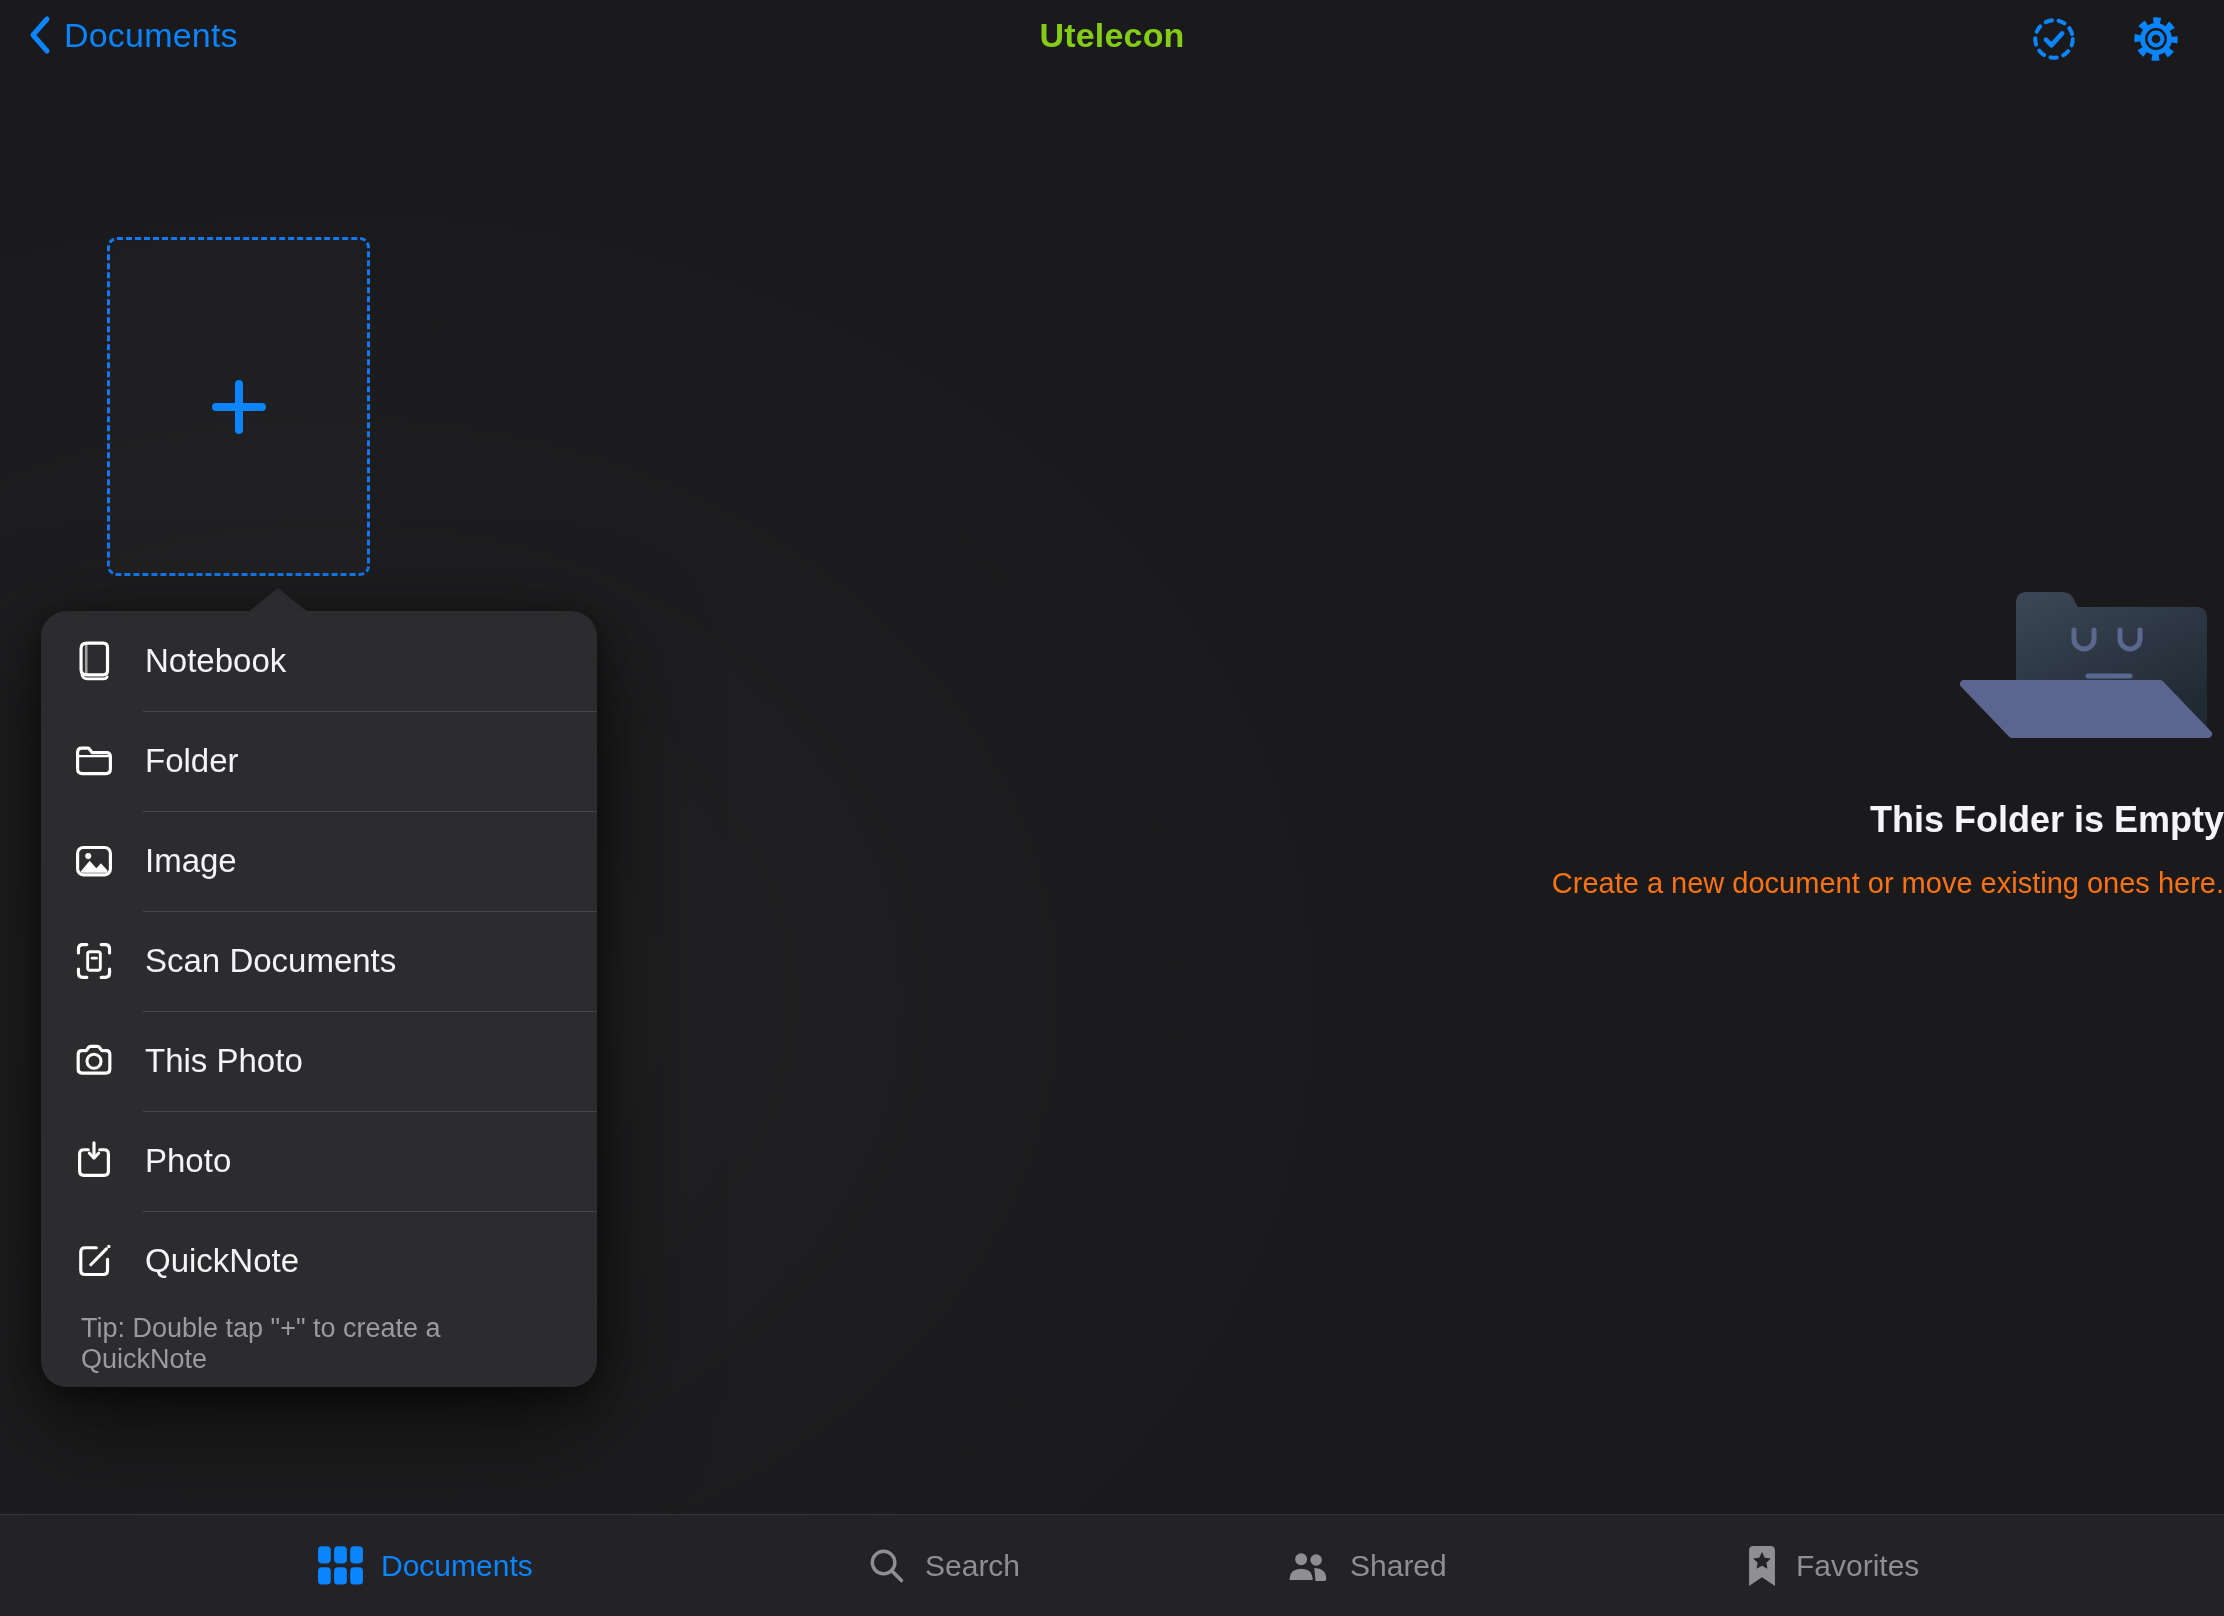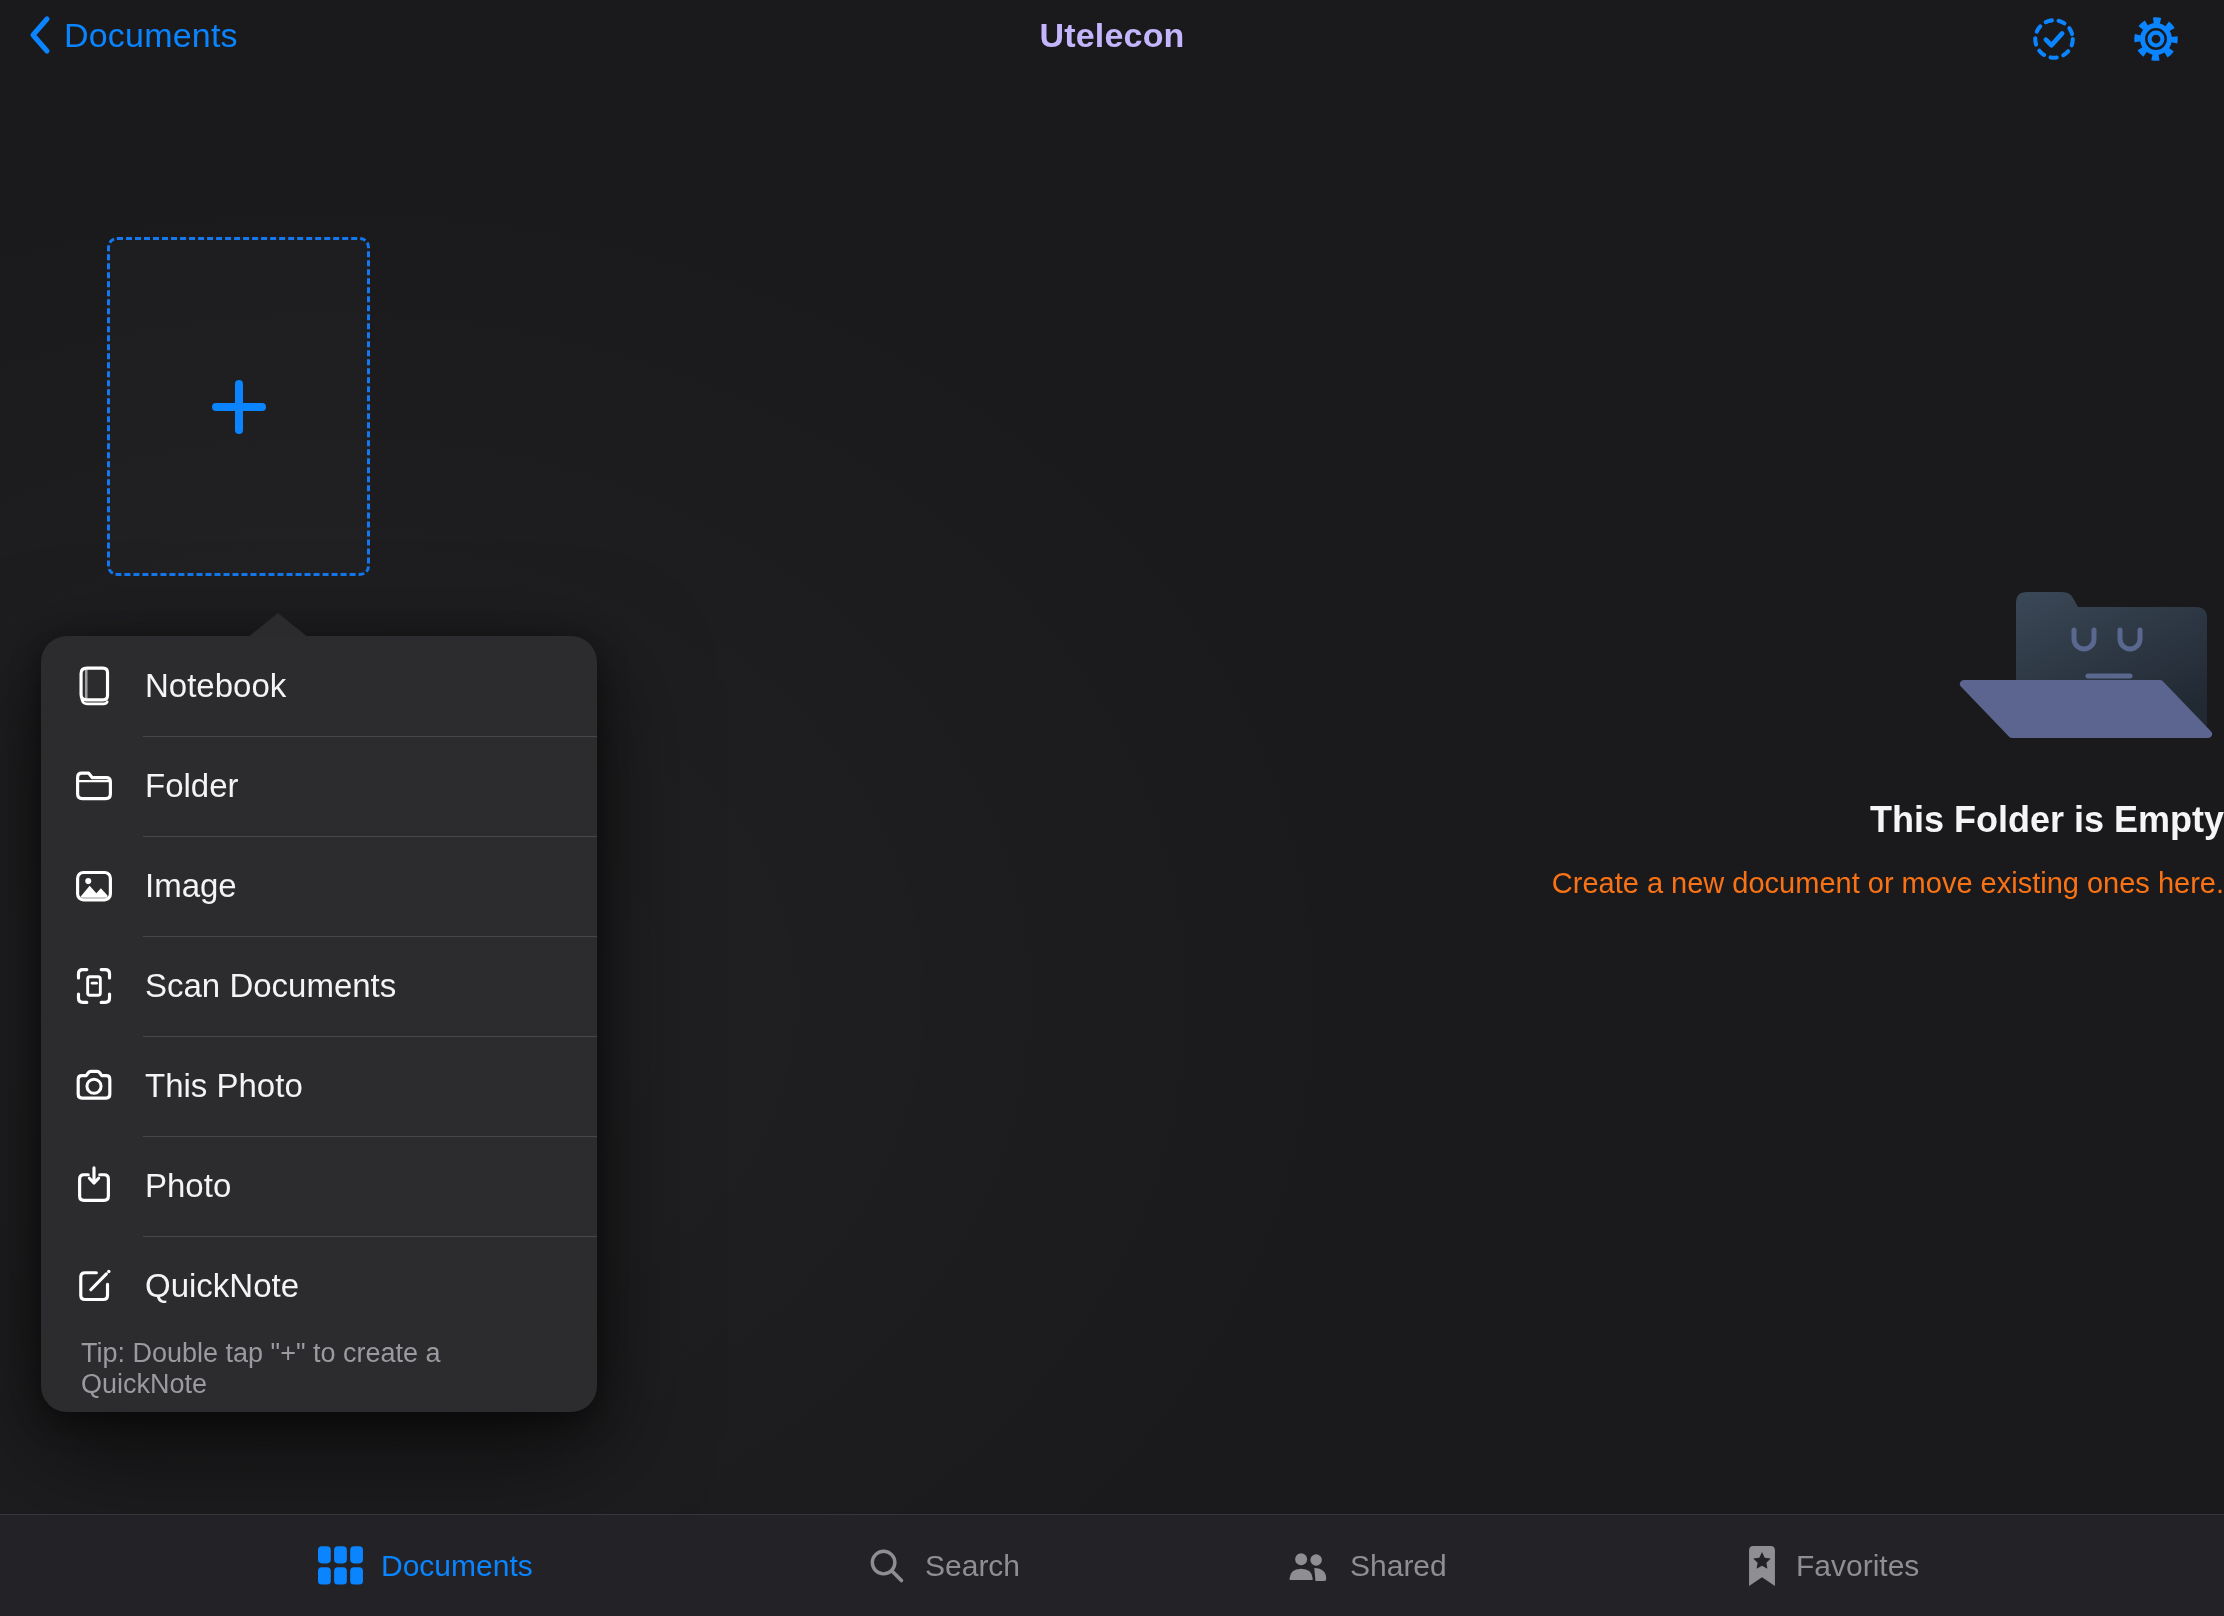--- a/index.html
+++ b/index.html
@@ -10,30 +10,30 @@
       radial-gradient(1500px 1200px at 330px 1000px, rgba(255,255,255,0.035), rgba(255,255,255,0) 70%),
       #1a1a1c;
     -webkit-font-smoothing:antialiased;
   }
   
   .header{position:absolute;left:0;top:0;width:2224px;height:80px;}
   .back-btn{position:absolute;left:26px;top:14px;display:flex;align-items:center;gap:12px;cursor:pointer;}
   .back-btn .chev{display:block;}
   .back-label{font-size:34px;color:#0a84ff;letter-spacing:.2px;}
   .page-title{position:absolute;left:50%;top:16px;transform:translateX(-50%);
-    font-size:34px;font-weight:700;color:#c4b5fd;letter-spacing:.2px;}
+    font-size:34px;font-weight:700;color:#84cc16;letter-spacing:.2px;}
   .hdr-icon{position:absolute;top:14px;width:50px;height:50px;display:flex;align-items:center;justify-content:center;}
   .hdr-icon.select{left:2029px;}
   .hdr-icon.settings{left:2131px;}
   
   .new-doc-box{position:absolute;left:107px;top:237px;width:257px;height:333px;
     border:3px dashed #1478f0;border-radius:10px;background:rgba(255,255,255,0.015);
     display:flex;align-items:center;justify-content:center;cursor:pointer;}
   
-  .popup{position:absolute;left:41px;top:636px;width:556px;background:#2c2c2e;border-radius:26px;
+  .popup{position:absolute;left:41px;top:611px;width:556px;background:#2c2c2e;border-radius:26px;
     box-shadow:0 36px 110px rgba(0,0,0,0.62), 0 8px 30px rgba(0,0,0,0.45);}
   .popup-arrow{position:absolute;left:206px;top:-23px;width:62px;height:25px;
     background:#2b2b2d;clip-path:polygon(50% 0,100% 100%,0 100%);border-radius:4px;}
   .menu-item{position:relative;height:100px;display:flex;align-items:center;cursor:pointer;}
   .menu-item + .menu-item::before{content:"";position:absolute;left:102px;right:0;top:0;height:1px;background:rgba(255,255,255,0.13);}
   .mi-icon{width:50px;margin-left:28px;display:flex;align-items:center;justify-content:center;flex:none;}
   .mi-label{margin-left:26px;font-size:33px;color:#f4f4f6;}
   .popup-tip{height:66px;display:flex;align-items:center;padding:0 30px 10px 40px;
     font-size:27px;color:#9a9aa1;}
   

